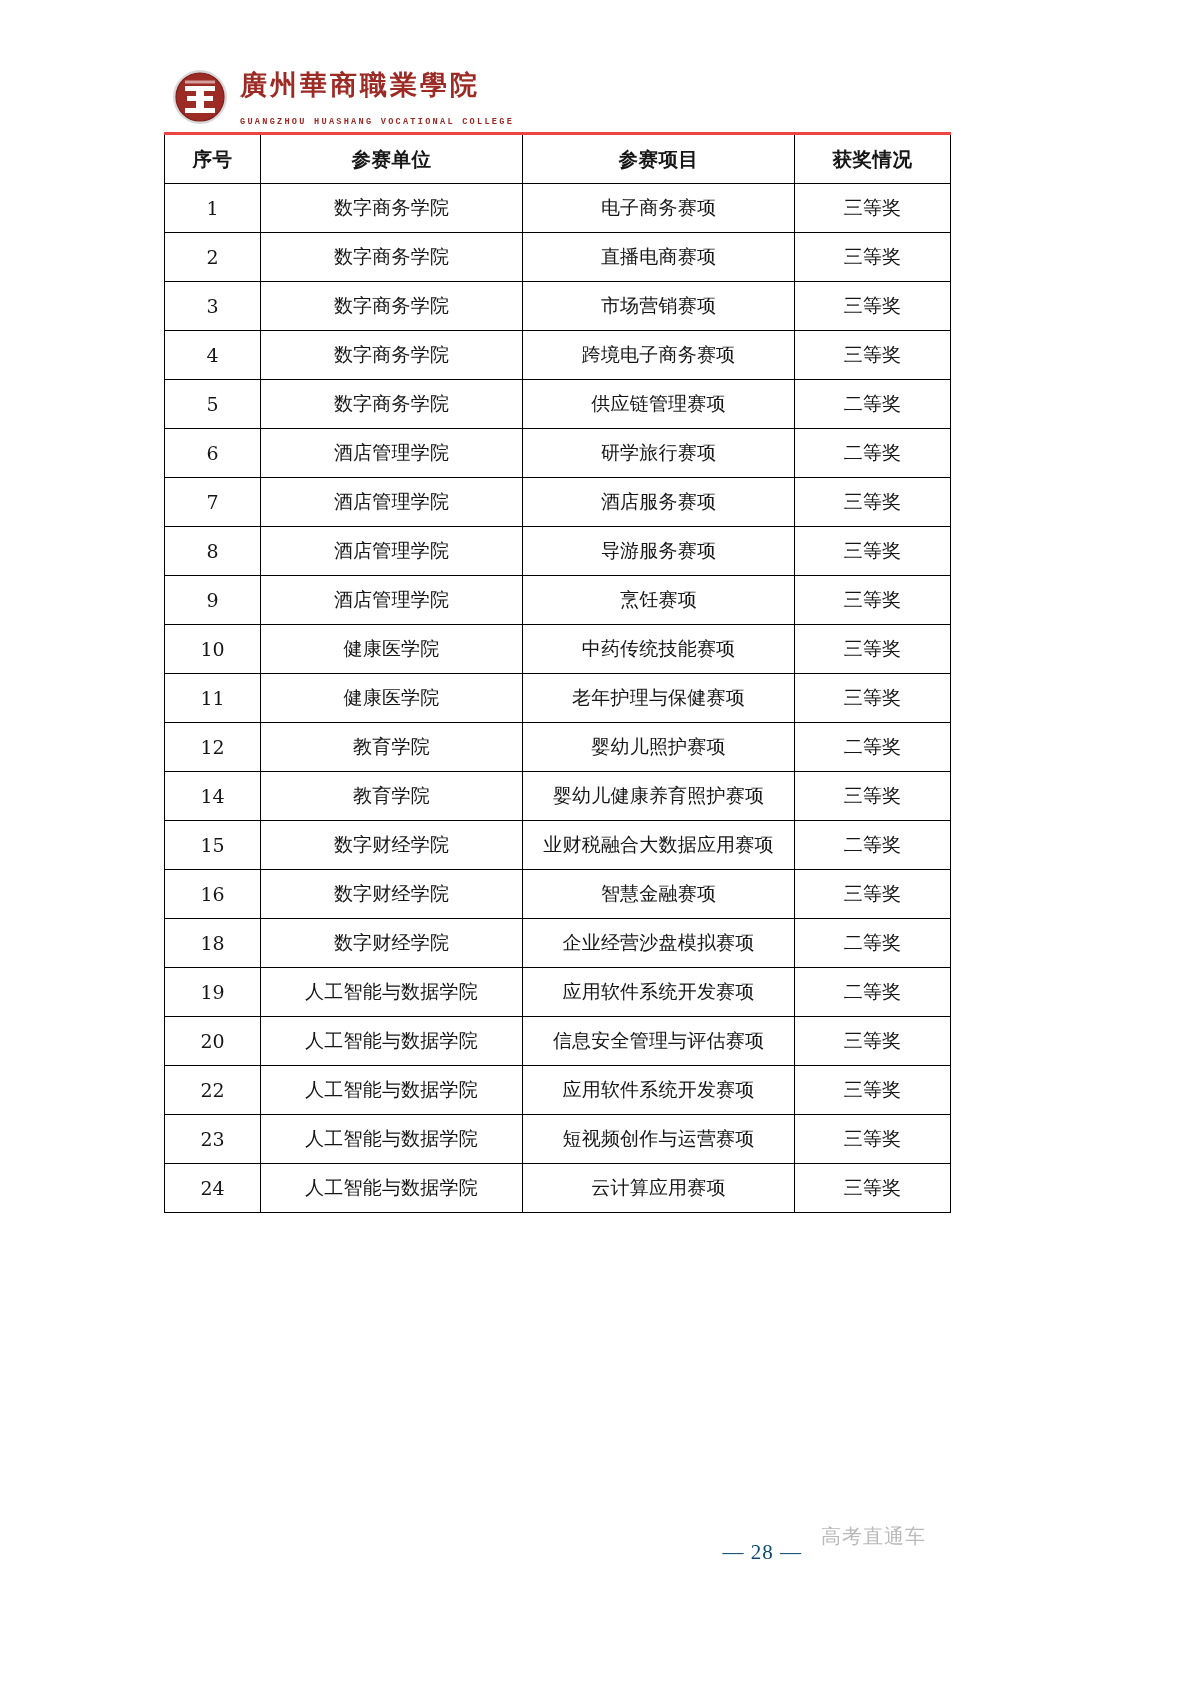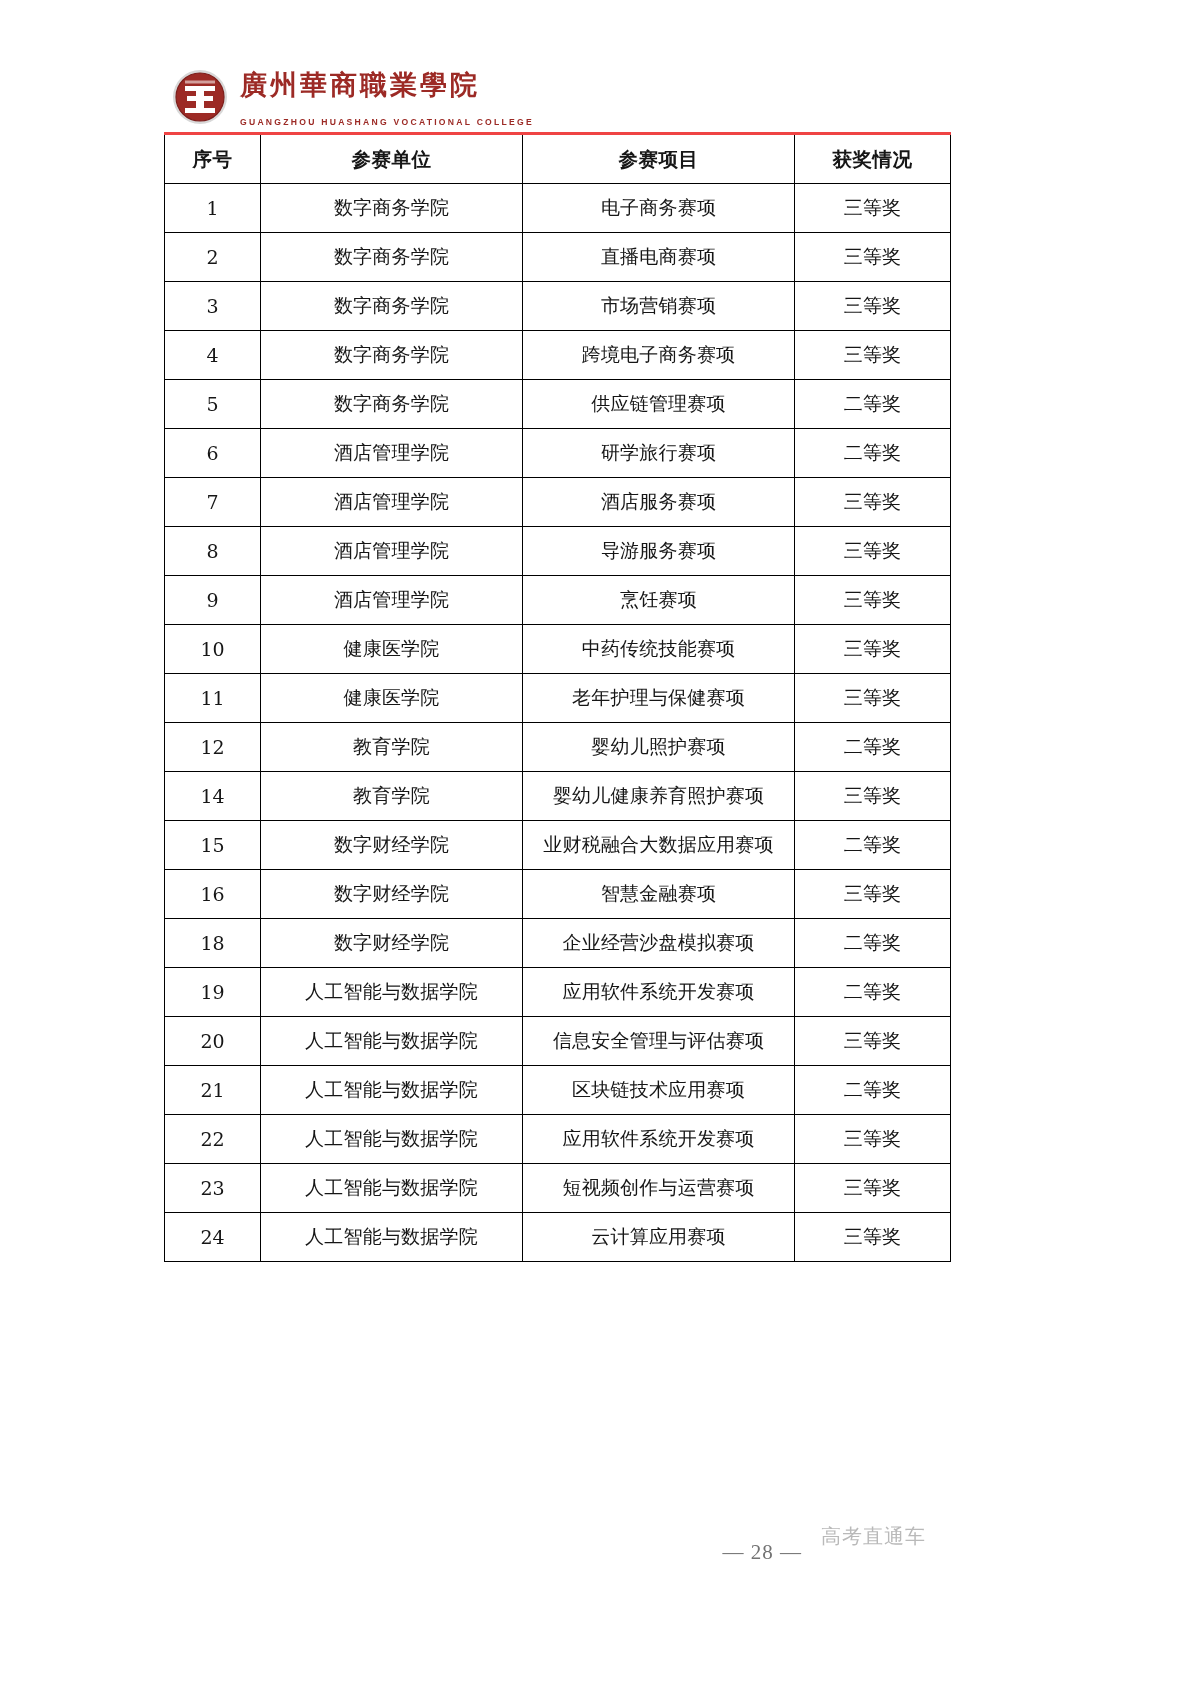--- a/index.html
+++ b/index.html
@@ -50,21 +50,21 @@
   .wordmark-cn {
     font-family: "DejaVu Serif", "Liberation Serif", serif;
     font-size: 27px;
     line-height: 1.08;
     letter-spacing: 3px;
     color: #9c2a25;
     font-weight: 700;
     white-space: nowrap;
   }
   .wordmark-en {
-    font-family: Liberation Sans, sans-serif;
+    font-family: Liberation Mono, monospace;
     font-size: 8.6px;
     letter-spacing: 2.25px;
     color: #9c2a25;
     font-weight: 700;
     margin-top: 16px;
     white-space: nowrap;
     transform: scaleY(1.1);
     transform-origin: left top;
   }
 
@@ -115,21 +115,21 @@
   }
 
   
   .page-number {
     position: absolute;
     right: 160px;
     top: 1540px;
     font-family: "Liberation Serif", "DejaVu Serif", serif;
     font-size: 21px;
     letter-spacing: 1px;
-    color: #737373;
+    color: #0c4a6e;
     white-space: nowrap;
   }
   .watermark {
     position: absolute;
     right: 36px;
     top: 1523px;
     font-family: "DejaVu Sans", "Liberation Sans", sans-serif;
     font-size: 20px;
     letter-spacing: 1px;
     color: #b9b9b9;
@@ -276,26 +276,20 @@
             <td class="item">应用软件系统开发赛项</td>
             <td class="award">二等奖</td>
           </tr>
           <tr>
             <td class="seq">20</td>
             <td class="unit">人工智能与数据学院</td>
             <td class="item">信息安全管理与评估赛项</td>
             <td class="award">三等奖</td>
           </tr>
           <tr>
-            <td class="seq">21</td>
-            <td class="unit">人工智能与数据学院</td>
-            <td class="item">区块链技术应用赛项</td>
-            <td class="award">二等奖</td>
-          </tr>
-          <tr>
             <td class="seq">22</td>
             <td class="unit">人工智能与数据学院</td>
             <td class="item">应用软件系统开发赛项</td>
             <td class="award">三等奖</td>
           </tr>
           <tr>
             <td class="seq">23</td>
             <td class="unit">人工智能与数据学院</td>
             <td class="item">短视频创作与运营赛项</td>
             <td class="award">三等奖</td>

